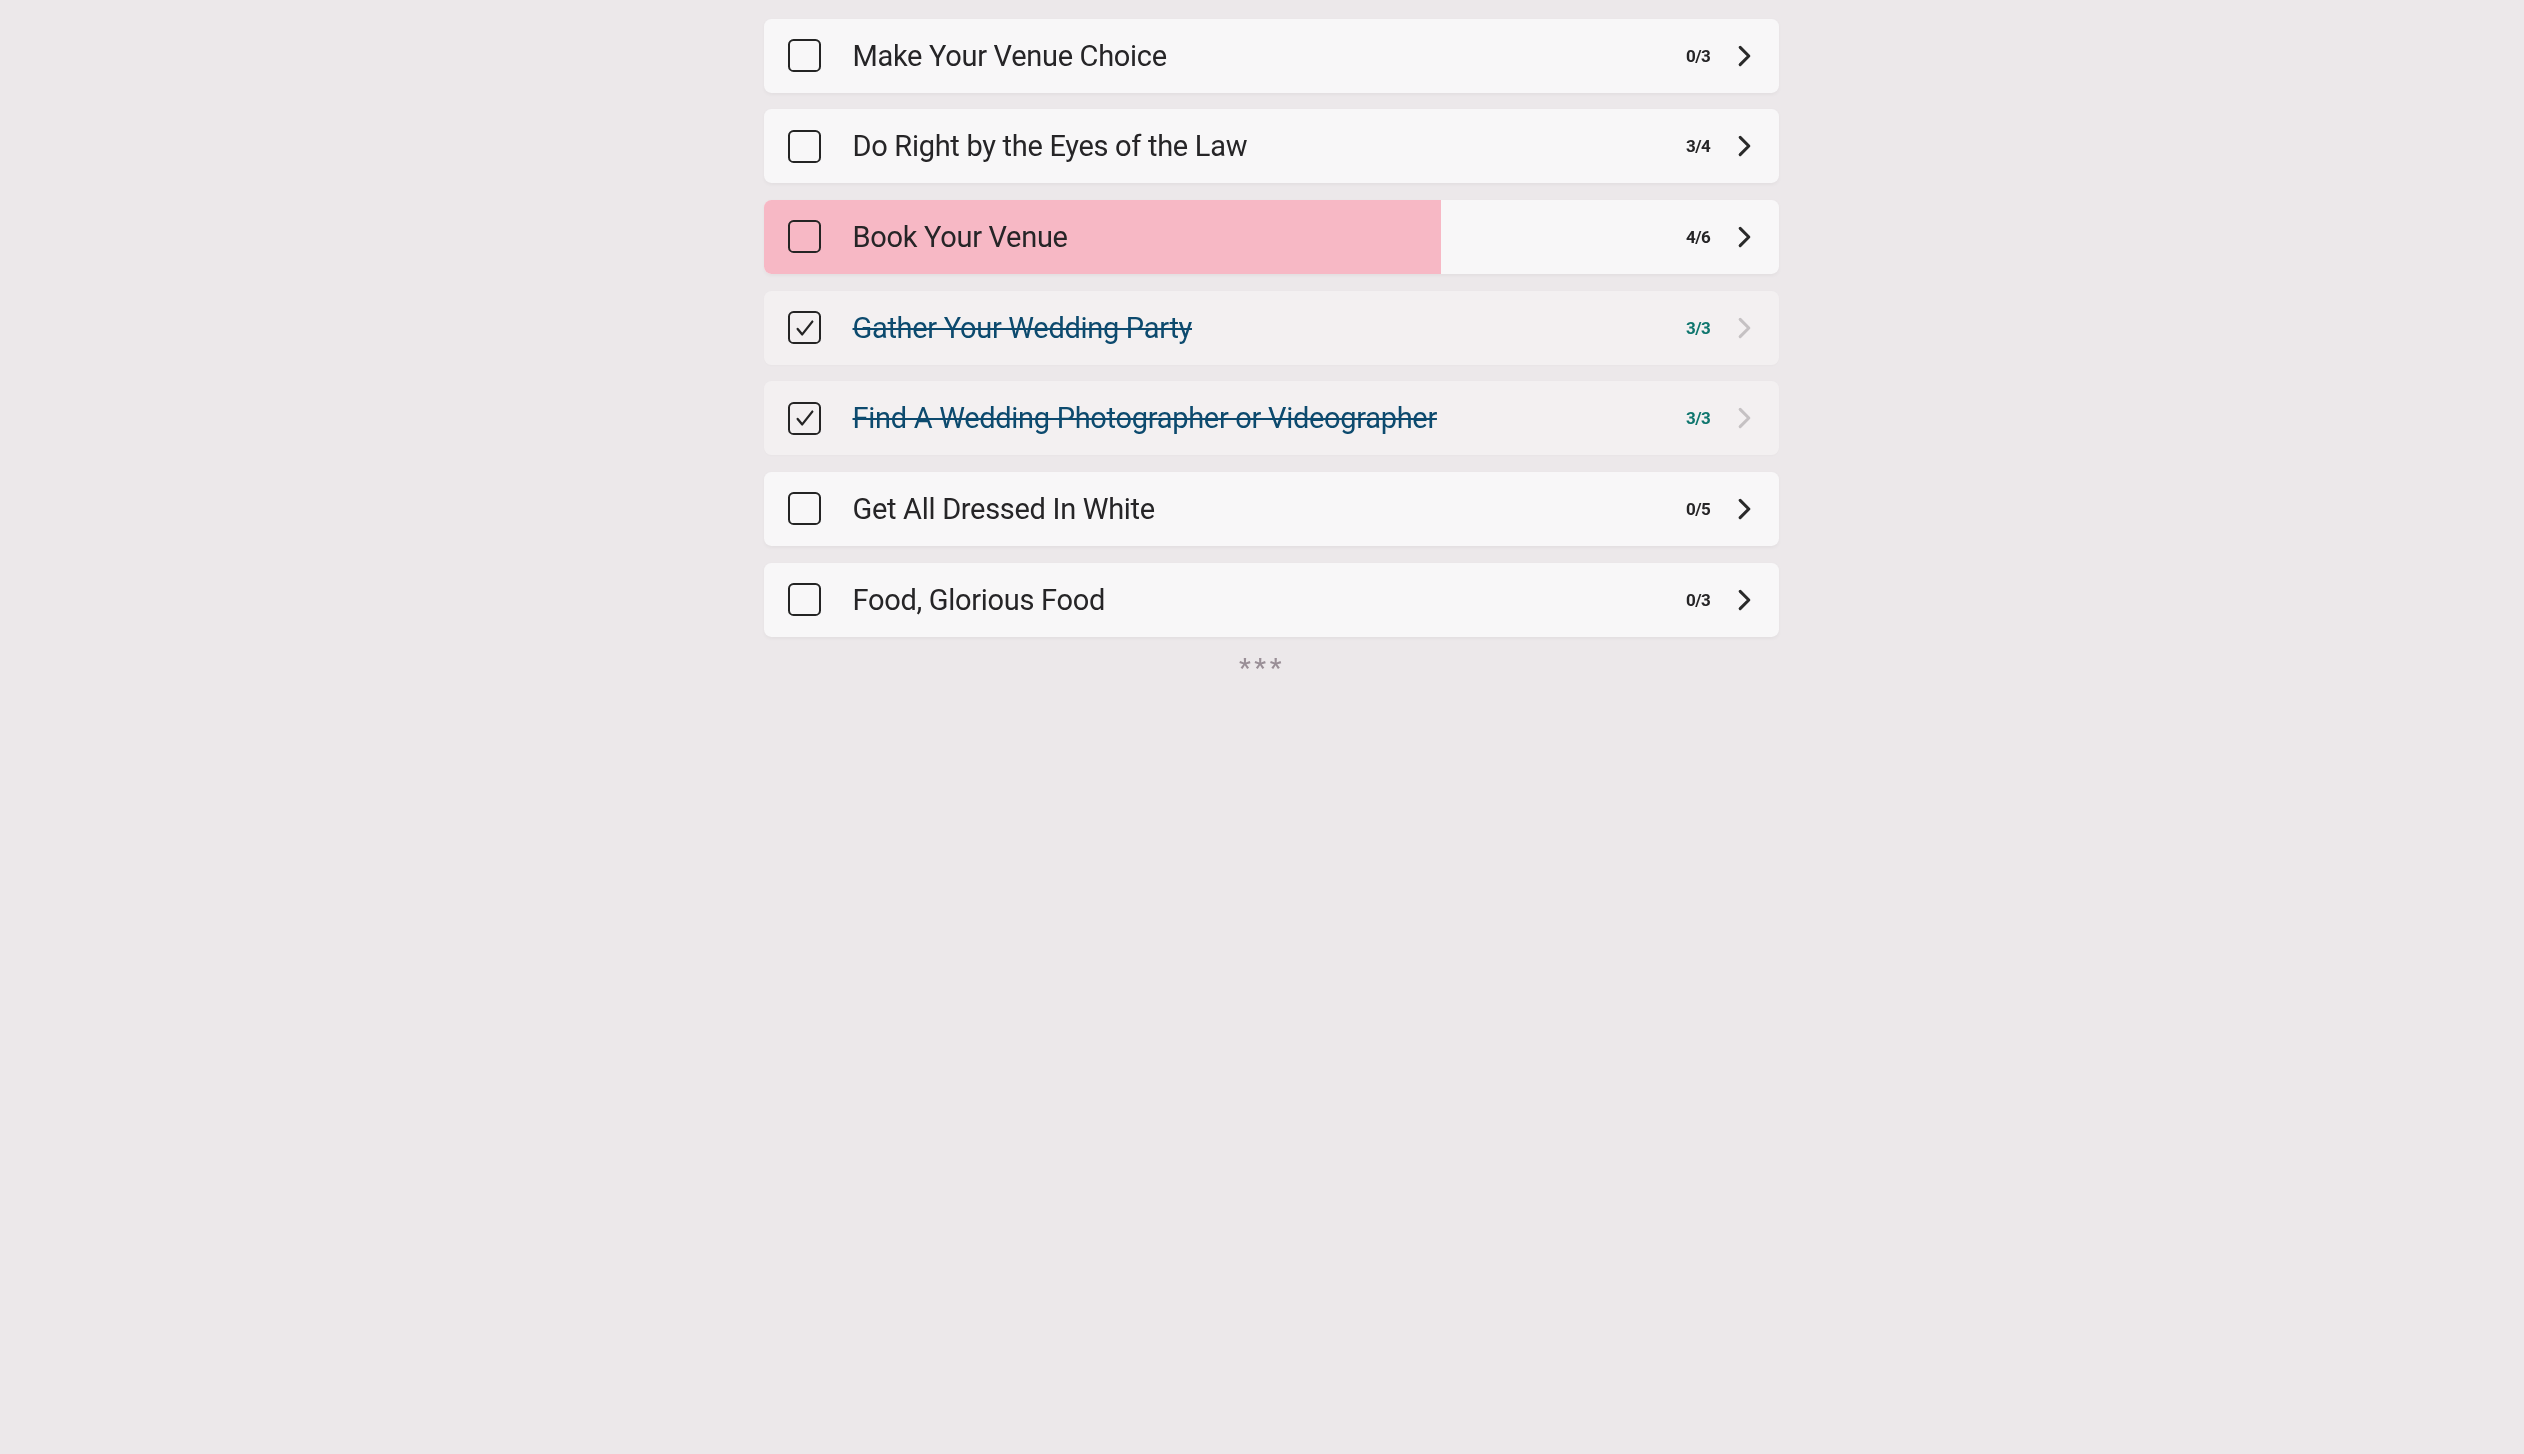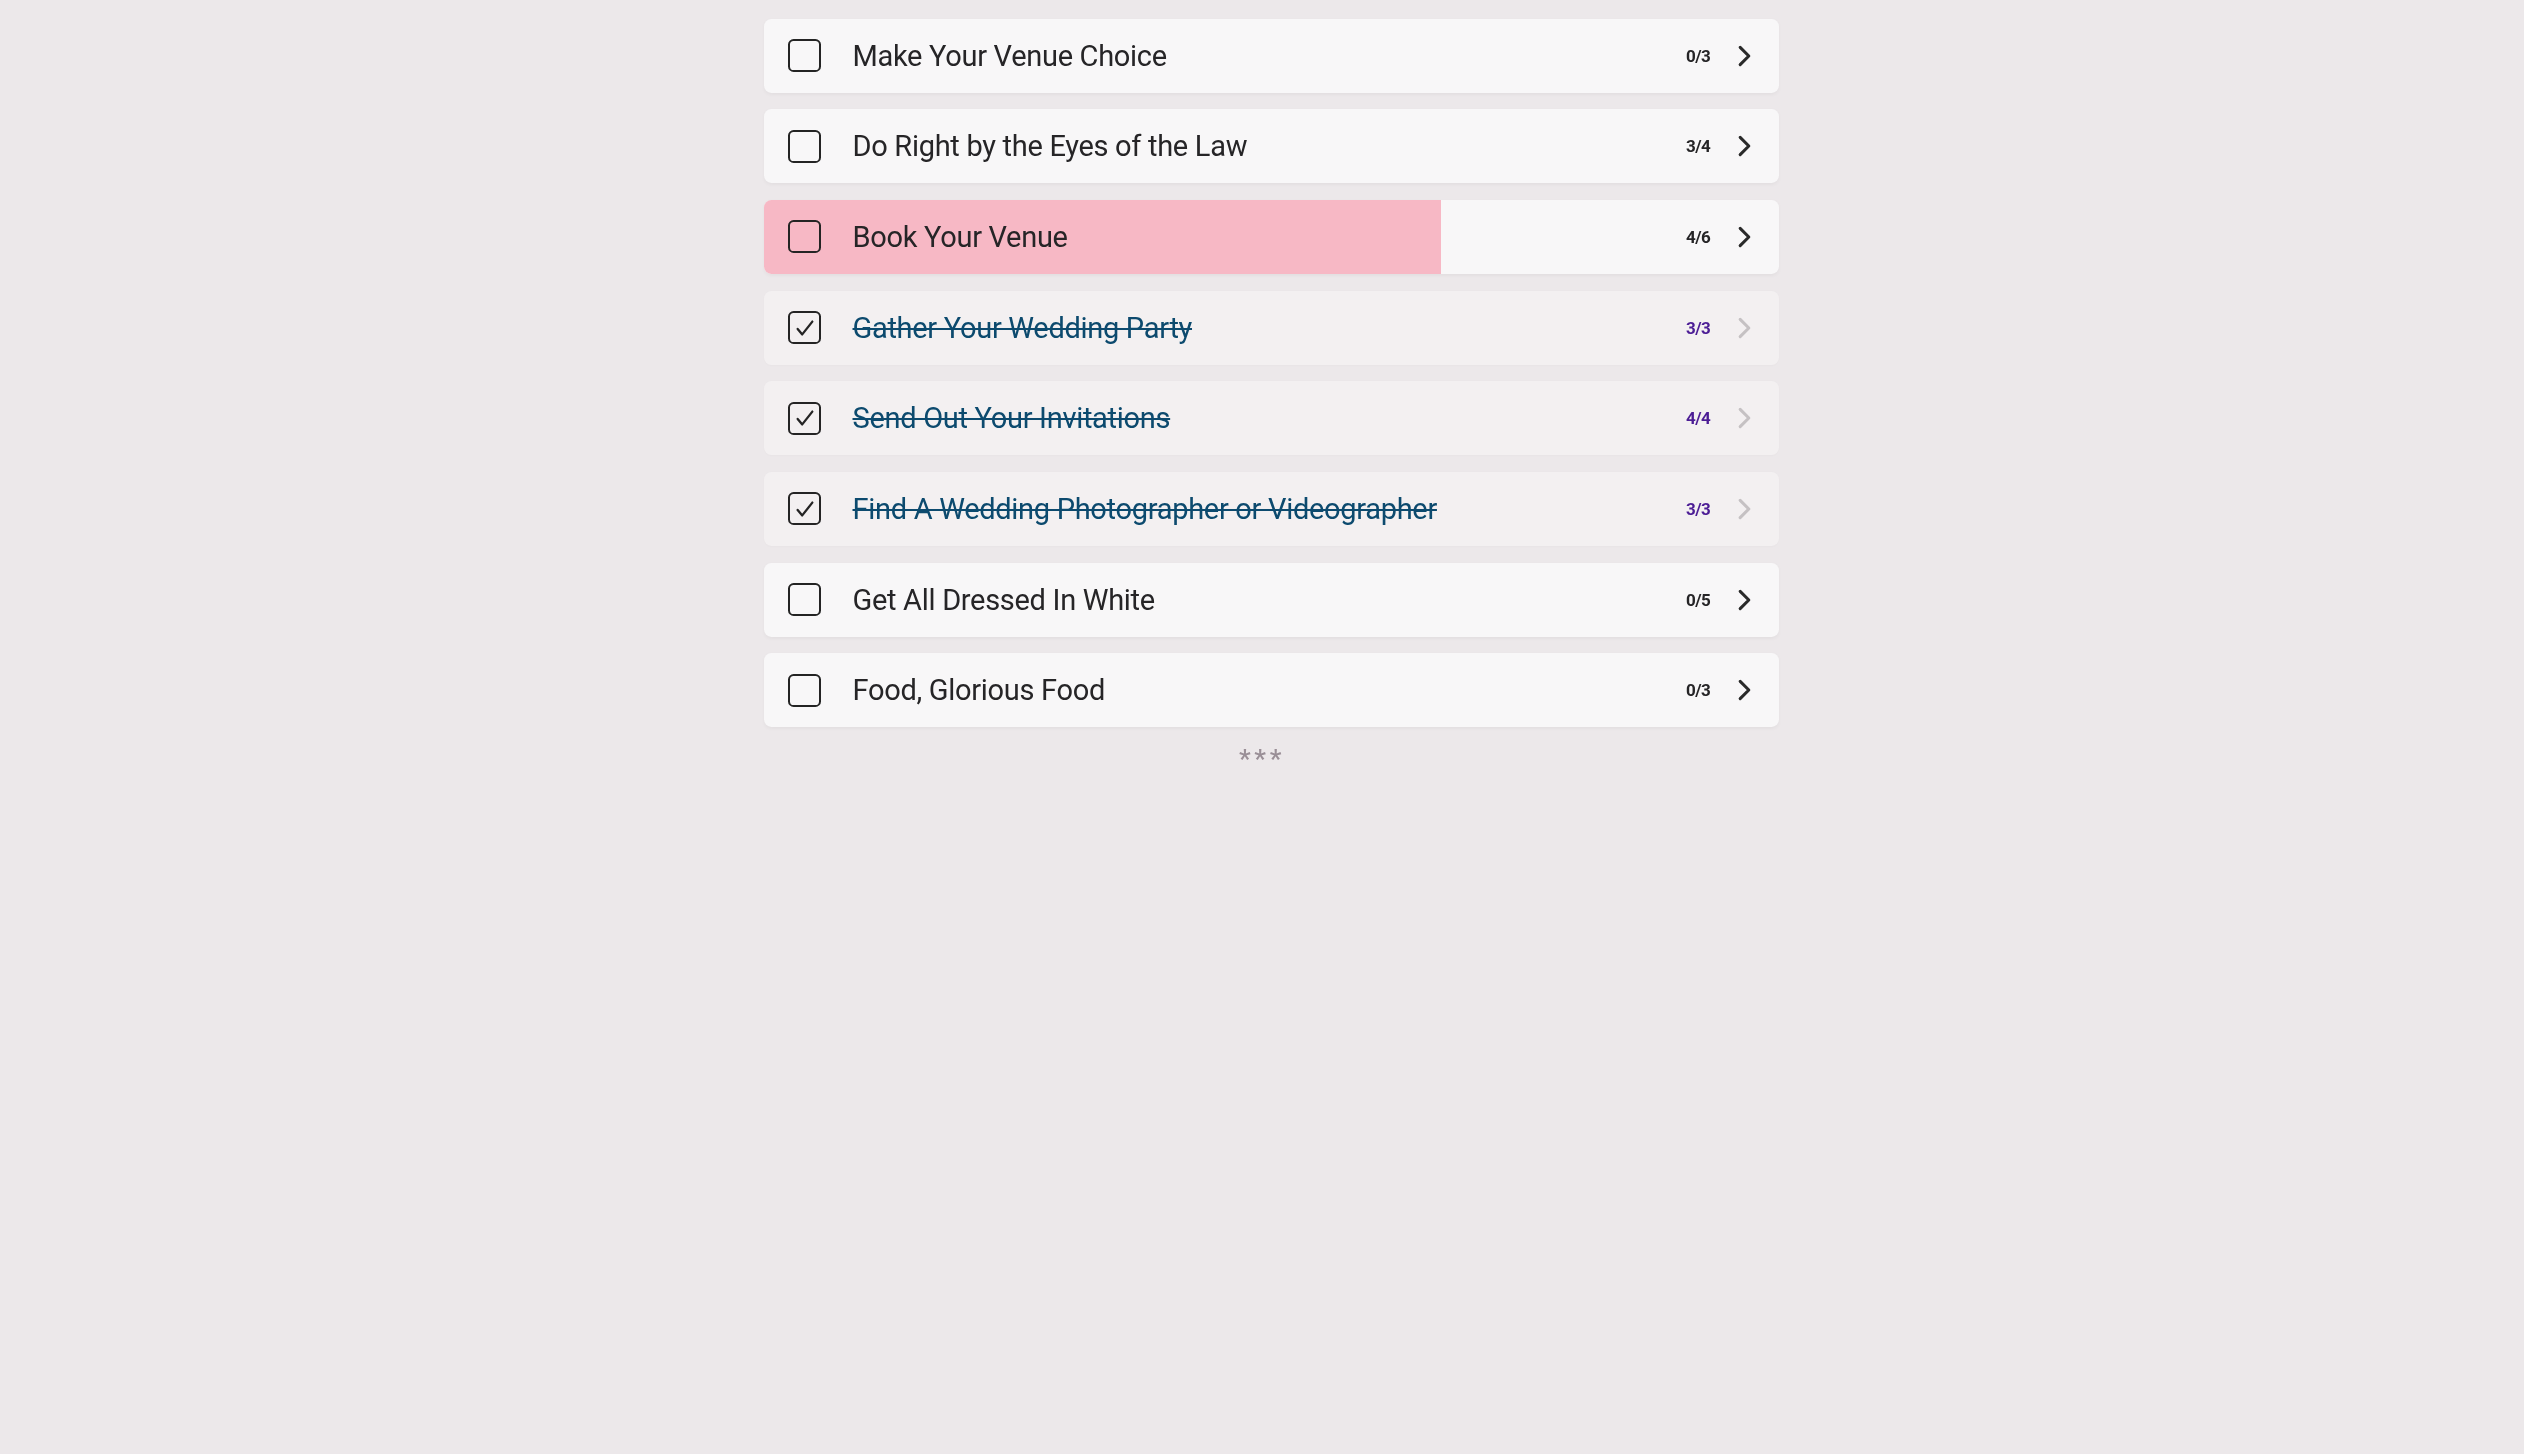--- a/index.html
+++ b/index.html
@@ -74,21 +74,21 @@
       color: #0c4a6e;
     }
     .task-count {
       font-size: 17px;
       font-weight: 700;
       color: #262527;
       margin-right: 26px;
       letter-spacing: -0.5px;
     }
     .task-count.completed {
-      color: #4c1d95;
+      color: #0f766e;
     }
     .chevron {
       flex-shrink: 0;
       width: 16.7px;
       height: 26px;
       display: flex;
       align-items: center;
       justify-content: center;
     }
     .chevron svg {
@@ -170,37 +170,20 @@
     </div>
   </div>
       <div class="task-item completed-item">
 
     <div class="task-content">
       <div class="checkbox completed">
             <svg viewBox="0 0 24 24" fill="none" stroke="#242424" stroke-width="2.5" stroke-linecap="round" stroke-linejoin="round">
               <polyline points="4 13 9 19 20 5"></polyline>
             </svg>
           </div>
-      <div class="task-title completed">Send Out Your Invitations</div>
-      <div class="task-count completed">4/4</div>
-      <div class="chevron">
-            <svg viewBox="0 0 12 20" fill="none" stroke="#c5c1c3" stroke-width="2.8" stroke-linecap="round" stroke-linejoin="round">
-              <polyline points="2 2 10 10 2 18"></polyline>
-            </svg>
-          </div>
-    </div>
-  </div>
-      <div class="task-item completed-item">
-
-    <div class="task-content">
-      <div class="checkbox completed">
-            <svg viewBox="0 0 24 24" fill="none" stroke="#242424" stroke-width="2.5" stroke-linecap="round" stroke-linejoin="round">
-              <polyline points="4 13 9 19 20 5"></polyline>
-            </svg>
-          </div>
       <div class="task-title completed">Find A Wedding Photographer or Videographer</div>
       <div class="task-count completed">3/3</div>
       <div class="chevron">
             <svg viewBox="0 0 12 20" fill="none" stroke="#c5c1c3" stroke-width="2.8" stroke-linecap="round" stroke-linejoin="round">
               <polyline points="2 2 10 10 2 18"></polyline>
             </svg>
           </div>
     </div>
   </div>
       <div class="task-item">

